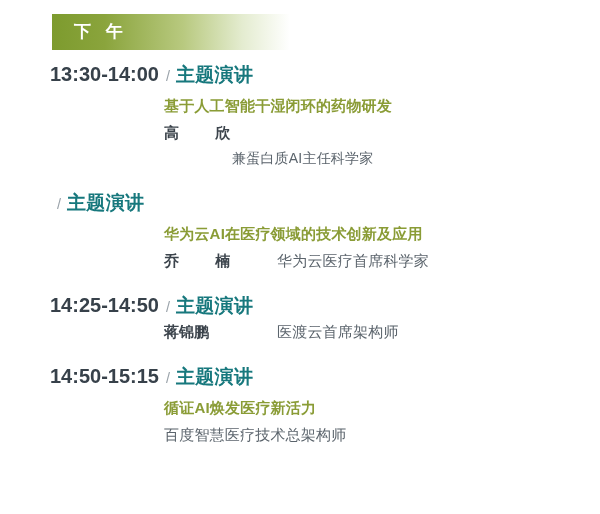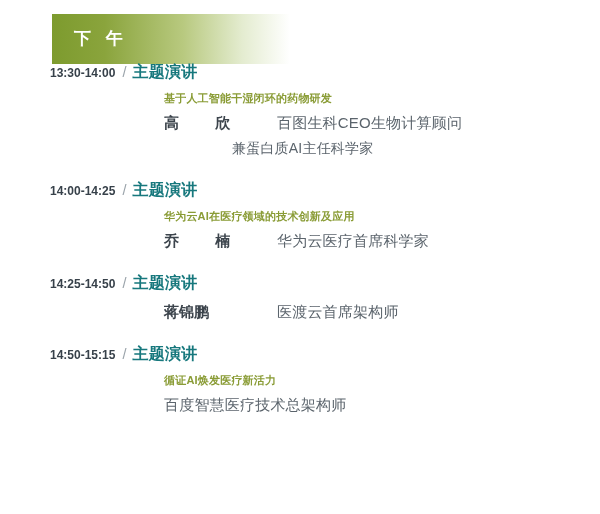--- a/index.html
+++ b/index.html
@@ -14,21 +14,21 @@
     overflow: hidden;
     position: relative;
   }
 
   
   .banner {
     position: absolute;
     left: 52px;
     top: 14px;
     width: 238px;
-    height: 50px;
+    height: 36px;
     background: linear-gradient(to right, #7d9b2e 0%, #8aa43c 22%, #b8c97f 55%, #e4ecd0 80%, #ffffff 100%);
   }
   .banner-label {
     position: absolute;
     left: 22px;
     top: 50%;
     transform: translateY(-52%);
     color: #ffffff;
     font-size: 17px;
     font-weight: bold;
@@ -49,46 +49,46 @@
   }
 
   .time-row {
     display: flex;
     align-items: baseline;
     padding-left: 50px;
     height: 22px;
   }
   .time-text {
     color: #37414a;
-    font-size: 12px;
+    font-size: 20px;
     font-weight: bold;
     letter-spacing: 0px;
     white-space: nowrap;
   }
   .time-sep {
     color: #9aa3aa;
     font-size: 14.5px;
     font-weight: normal;
     margin: 0 6px 0 7px;
   }
   .session-type {
     color: #17787d;
-    font-size: 16px;
+    font-size: 19px;
     font-weight: bold;
     letter-spacing: 0.3px;
     white-space: nowrap;
   }
 
   .talk-title {
     padding-left: 164px;
     color: #8a9c36;
-    font-size: 11px;
+    font-size: 15px;
     font-weight: bold;
     letter-spacing: 0.2px;
-    margin-top: 7px;
+    margin-top: 13px;
     white-space: nowrap;
   }
 
   .speaker-row {
     display: flex;
     align-items: baseline;
     padding-left: 164px;
     margin-top: 8px;
     gap: 45px;
   }
@@ -131,28 +131,26 @@
 
   <div class="session">
     <div class="time-row">
       <span class="time-text">13:30-14:00</span>
       <span class="time-sep">/</span>
       <span class="session-type">主题演讲</span>
     </div>
     <div class="talk-title">基于人工智能干湿闭环的药物研发</div>
     <div class="speaker-row">
       <span class="speaker-name two-char">高 欣</span>
-      <span class="speaker-affil">百图生科CEO生物计算顾问</span>
     </div>
     <div class="speaker-affil-extra">兼蛋白质AI主任科学家</div>
   </div>
 
   <div class="session">
     <div class="time-row">
-      <span class="time-text">14:00-14:25</span>
       <span class="time-sep">/</span>
       <span class="session-type">主题演讲</span>
     </div>
     <div class="talk-title">华为云AI在医疗领域的技术创新及应用</div>
     <div class="speaker-row">
       <span class="speaker-name two-char">乔 楠</span>
       <span class="speaker-affil">华为云医疗首席科学家</span>
     </div>
   </div>
 

